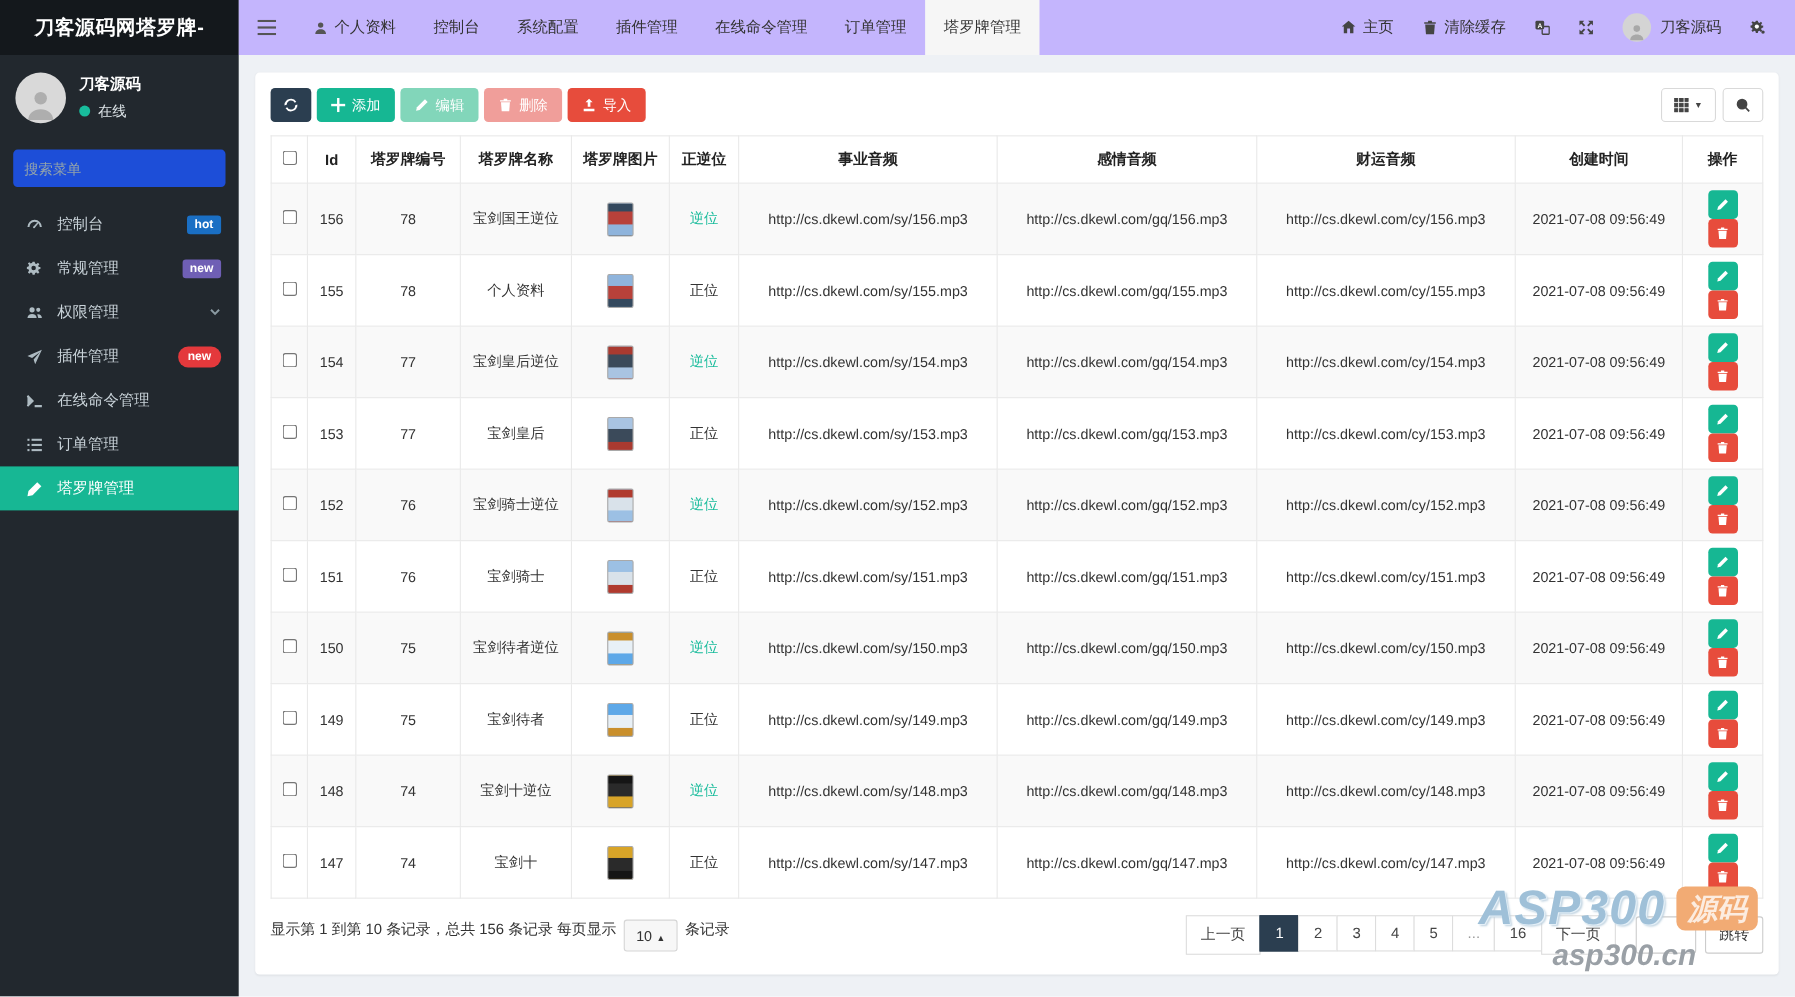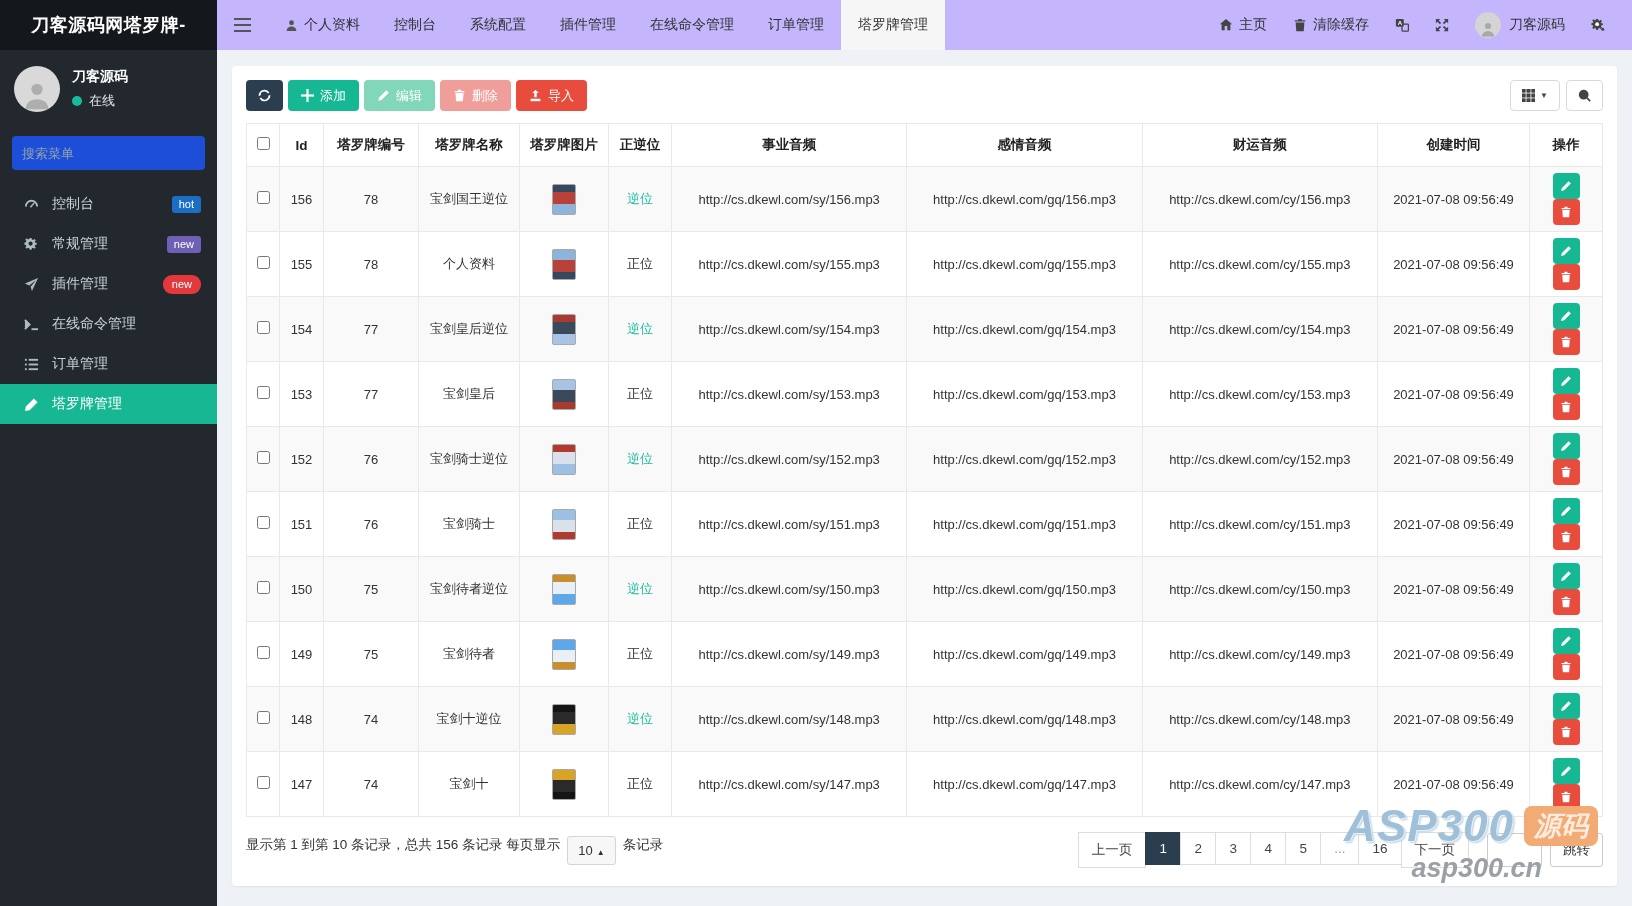--- a/index.html
+++ b/index.html
@@ -21,21 +21,21 @@
   .search-box { background:#1d4ed8; border-radius:4px; height:34px; display:flex; align-items:center; padding:0 10px; }
   .search-box input { flex:1; background:transparent; border:none; outline:none; color:#cfd8dd; font-size:13px; font-family:inherit; }
   .search-box input::placeholder { color:#93a3ab; }
   .search-box svg { width:14px; height:14px; stroke:#93a3ab; fill:none; stroke-width:2; }
   .menu { flex:1; }
   .menu-item { display:flex; align-items:center; height:40px; padding:0 16px 0 22px; color:#c9d3d9; font-size:14px; cursor:pointer; position:relative; }
   .menu-item .mi-icon { width:18px; margin-right:12px; display:inline-flex; justify-content:center; color:#aebbc2; font-size:14px; }
   .menu-item .mi-icon svg { width:15px; height:15px; fill:#aebbc2; }
   .menu-item.active { background:#17b794; color:#fff; }
   .menu-item.active .mi-icon, .menu-item.active .mi-icon svg { color:#fff; fill:#fff; }
-  .badge { margin-left:auto; font-size:11px; font-weight:normal; color:#fff; padding:3px 7px; border-radius:3px; line-height:1; }
+  .badge { margin-left:auto; font-size:11px; font-weight:bold; color:#fff; padding:3px 7px; border-radius:3px; line-height:1; }
   .badge-blue { background:#1a6fc4; }
   .badge-purple { background:#6f5fb5; }
   .badge-red { background:#e4393c; border-radius:9px; padding:4px 9px; }
   .chev { margin-left:auto; color:#8b9aa2; }
   .chev svg { width:11px; height:11px; stroke:#8b9aa2; fill:none; stroke-width:2; }
 
   
   .main { flex:1; display:flex; flex-direction:column; height:100%; }
   .topnav { height:50px; background:#c4b5fd; display:flex; align-items:stretch; }
   .hamburger { display:flex; align-items:center; padding:0 17px; cursor:pointer; }
@@ -160,20 +160,34 @@
       </a>
       <a class="menu-item">
         <span class="mi-icon">
             <svg viewBox="0 0 16 16">
               <path d="M6 1h2l.4 1.6 1.4.6L11.2 2l1.4 1.4-1.2 1.4.6 1.4L13.6 6v2l-1.6.4-.6 1.4 1.2 1.4-1.4 1.4-1.4-1.2-1.4.6L8 13.6H6l-.4-1.6-1.4-.6L2.8 12.6 1.4 11.2l1.2-1.4-.6-1.4L.4 8V6L2 5.6l.6-1.4L1.4 2.8 2.8 1.4l1.4 1.2 1.4-.6z"></path>
               <circle cx="7" cy="7" r="2.2" fill="#22282e"></circle>
             </svg>
           </span>
         <span class="mi-label">常规管理</span>
         <span class="badge badge-purple">new</span>
+      </a>
+      <a class="menu-item">
+        <span class="mi-icon">
+            <svg viewBox="0 0 16 16">
+              <circle cx="5.5" cy="5" r="2.5"></circle>
+              <path d="M1 13c0-2.5 2-4 4.5-4S10 10.5 10 13z"></path>
+              <circle cx="11.5" cy="5" r="2"></circle>
+              <path d="M10.5 9.3c2.5-.4 4.5 1.2 4.5 3.7h-3.5"></path>
+            </svg>
+          </span>
+        <span class="mi-label">权限管理</span>
+        <span class="chev"><svg viewBox="0 0 12 12">
+              <polyline points="2,4 6,8 10,4"></polyline>
+            </svg></span>
       </a>
       <a class="menu-item">
         <span class="mi-icon">
             <svg viewBox="0 0 16 16">
               <path d="M15 1L1 7l4.5 2L13 3.5 7 10.5l1.5 4.5z"></path>
             </svg>
           </span>
         <span class="mi-label">插件管理</span>
         <span class="badge badge-red">new</span>
       </a>

